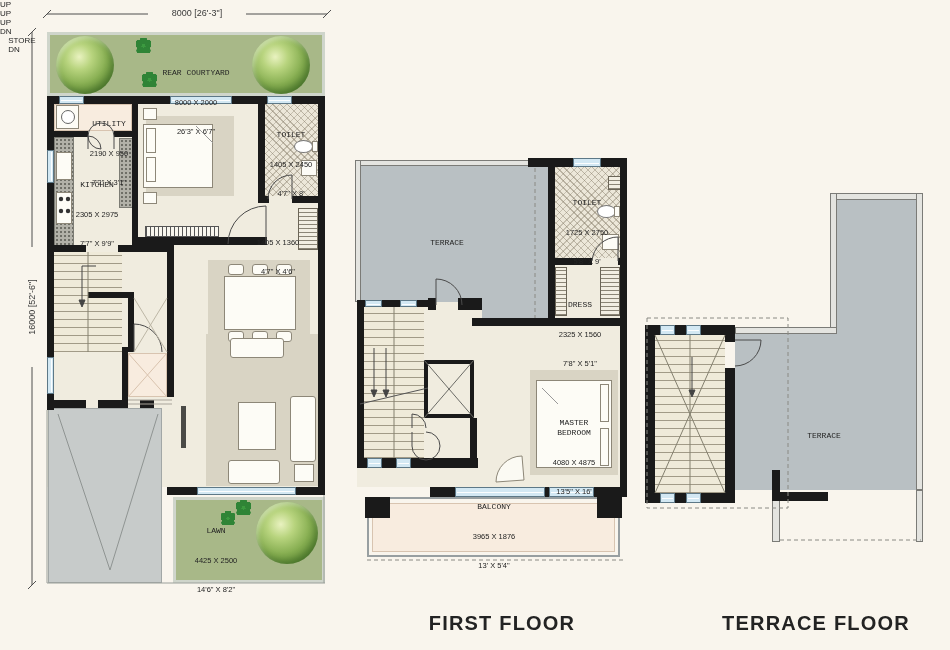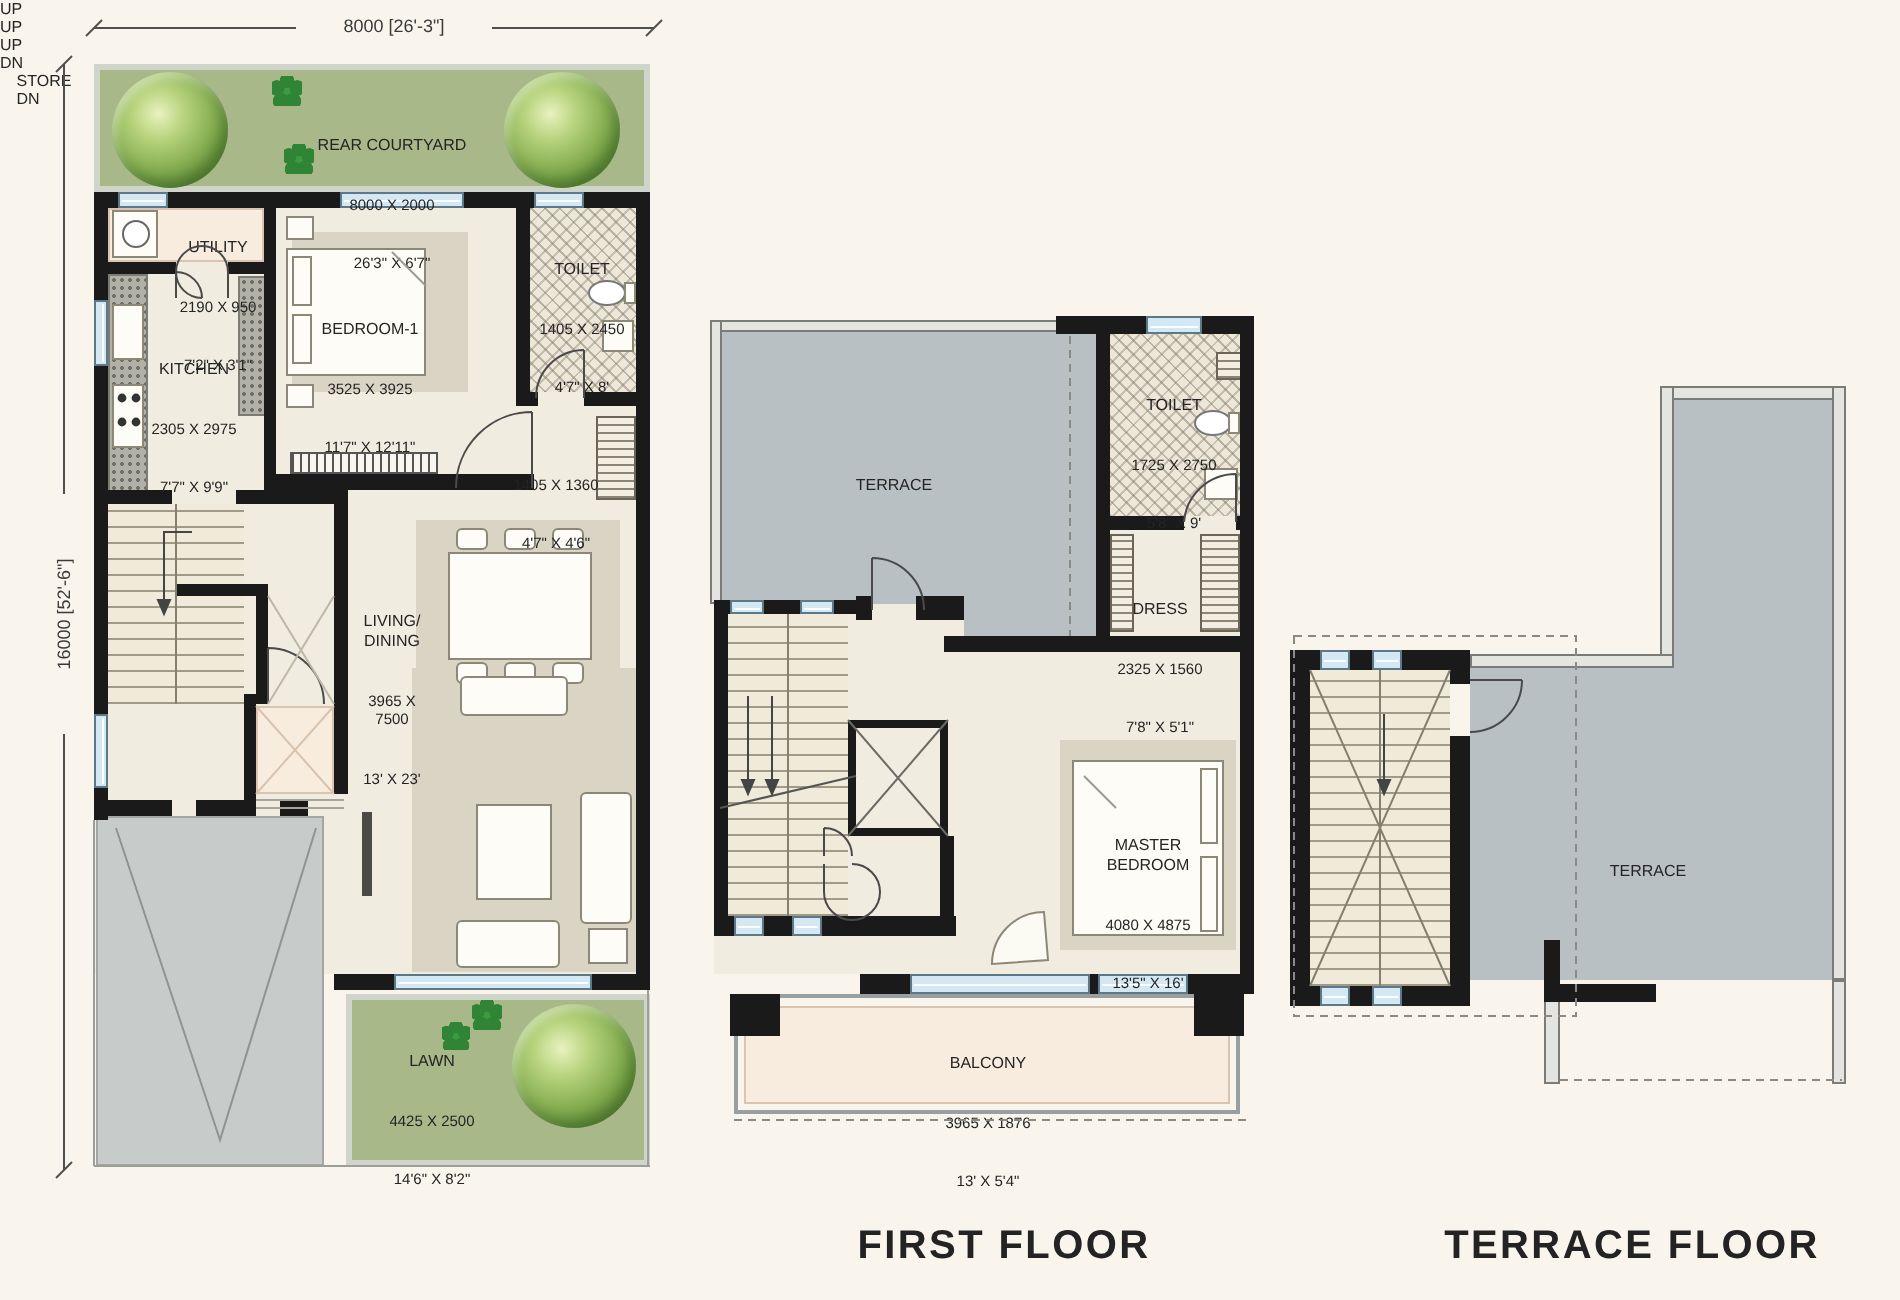--- a/index.html
+++ b/index.html
@@ -38,21 +38,21 @@
     background:radial-gradient(circle at 40% 36%,#e9f2c0 0%,#b8d47e 25%,#85ad50 55%,#5d8b35 80%,#4c7230 100%);
     box-shadow:inset -3px -4px 6px rgba(0,40,0,.25), inset 2px 3px 4px rgba(255,255,255,.4);}
   .clover{z-index:3;background:
     radial-gradient(circle at 50% 16%,#2f8436 0 24%,transparent 26%),
     radial-gradient(circle at 84% 40%,#2f8436 0 24%,transparent 26%),
     radial-gradient(circle at 70% 84%,#2f8436 0 24%,transparent 26%),
     radial-gradient(circle at 30% 84%,#2f8436 0 24%,transparent 26%),
     radial-gradient(circle at 16% 40%,#2f8436 0 24%,transparent 26%),
     radial-gradient(circle at 50% 50%,#3c9a40 0 22%,transparent 24%);}
   .rl{z-index:5;text-align:center;color:#242424;white-space:pre-line;line-height:1.25;}
-  .rl .n{font-size:8px;}
+  .rl .n{font-size:8px;font-family:Liberation Mono, monospace;}
   .rl .d{font-size:7.5px;}
   .sm{z-index:5;font-size:8px;color:#242424;}
   .title{z-index:5;font-size:20px;font-weight:700;letter-spacing:1.2px;color:#232323;text-align:center;}
   .dim{z-index:7;font-size:9px;color:#3a3a3a;background:#f9f5ed;text-align:center;padding:0 3px;}
   svg.overlay{position:absolute;left:0;top:0;z-index:6;pointer-events:none;}
   .tv{background:#4a4a46;z-index:2;}
 </style>
 </head>
 <body>
 
@@ -105,25 +105,20 @@
       <div class="d">7'7" X 9'9"</div>
     </div>
 
     <div class="w" style="left:132px;top:104px;width:6px;height:141px"></div>
     <div class="carpet" style="left:146px;top:116px;width:88px;height:80px"></div>
     <div class="furn" style="left:143px;top:124px;width:70px;height:64px"></div>
     <div class="furn" style="left:146px;top:128px;width:10px;height:25px"></div>
     <div class="furn" style="left:146px;top:157px;width:10px;height:25px"></div>
     <div class="furn" style="left:143px;top:108px;width:14px;height:12px"></div>
     <div class="furn" style="left:143px;top:192px;width:14px;height:12px"></div>
-    <div class="rl" style="left:150px;top:140px;width:70px">
-      <div class="n">BEDROOM-1</div>
-      <div class="d">3525 X 3925</div>
-      <div class="d">11'7" X 12'11"</div>
-    </div>
     <div class="r comb" style="left:145px;top:226px;width:74px;height:11px"></div>
     <div class="w" style="left:132px;top:237px;width:135px;height:8px"></div>
     <div class="w" style="left:258px;top:104px;width:7px;height:99px"></div>
 
     <div class="r hatch" style="left:265px;top:104px;width:53px;height:92px"></div>
     <div class="rl" style="left:262px;top:110px;width:58px">
       <div class="n">TOILET</div>
       <div class="d">1405 X 2450</div>
       <div class="d">4'7" X 8'</div>
     </div>
@@ -143,27 +138,20 @@
     <div class="w" style="left:167px;top:245px;width:7px;height:152px"></div>
     <div class="r stairs" style="left:54px;top:252px;width:68px;height:100px"></div>
     <div class="sm" style="left:92px;top:258px;width:24px">UP</div>
     <div class="w" style="left:88px;top:292px;width:46px;height:6px"></div>
     <div class="w" style="left:128px;top:292px;width:6px;height:60px"></div>
     <div class="r cream" style="left:134px;top:298px;width:33px;height:54px"></div>
     <div class="w" style="left:122px;top:347px;width:6px;height:53px"></div>
     <div class="r pink" style="left:128px;top:353px;width:39px;height:44px"></div>
     <div class="sm" style="left:140px;top:410px;width:26px">UP</div>
 
-    <div class="rl" style="left:172px;top:286px;width:48px">
-      <div class="n">LIVING/
-DINING</div>
-      <div class="d">3965 X
-7500</div>
-      <div class="d">13' X 23'</div>
-    </div>
     <div class="carpet" style="left:208px;top:260px;width:102px;height:86px"></div>
     <div class="furn" style="left:224px;top:276px;width:72px;height:54px"></div>
     <div class="furn round" style="left:228px;top:264px;width:16px;height:11px"></div>
     <div class="furn round" style="left:252px;top:264px;width:16px;height:11px"></div>
     <div class="furn round" style="left:276px;top:264px;width:16px;height:11px"></div>
     <div class="furn round" style="left:228px;top:331px;width:16px;height:11px"></div>
     <div class="furn round" style="left:252px;top:331px;width:16px;height:11px"></div>
     <div class="furn round" style="left:276px;top:331px;width:16px;height:11px"></div>
     <div class="carpet" style="left:206px;top:334px;width:112px;height:152px"></div>
     <div class="r tv" style="left:181px;top:406px;width:5px;height:42px"></div>
@@ -258,21 +246,21 @@
       <div class="d">13'5" X 16'</div>
     </div>
     <div class="w" style="left:430px;top:487px;width:197px;height:10px"></div>
     <div class="win" style="left:455px;top:487px;width:90px;height:10px"></div>
     <div class="win" style="left:549px;top:487px;width:45px;height:10px"></div>
 
     <div class="w" style="left:365px;top:497px;width:25px;height:21px"></div>
     <div class="w" style="left:597px;top:497px;width:25px;height:21px"></div>
     <div class="r" style="left:367px;top:497px;width:253px;height:60px;border:2px solid #989fa1;z-index:1"></div>
     <div class="r pink" style="left:372px;top:503px;width:243px;height:49px"></div>
-    <div class="rl" style="left:430px;top:507px;width:128px">
+    <div class="rl" style="left:430px;top:482px;width:128px">
       <div class="n">BALCONY</div>
       <div class="d">3965 X 1876</div>
       <div class="d">13' X 5'4"</div>
     </div>
   </div>
 
   <div>
     <div class="r tgray" style="left:837px;top:200px;width:79px;height:290px"></div>
     <div class="r tgray" style="left:735px;top:334px;width:102px;height:156px"></div>
     <div class="parapet" style="left:830px;top:193px;width:93px;height:7px"></div>

